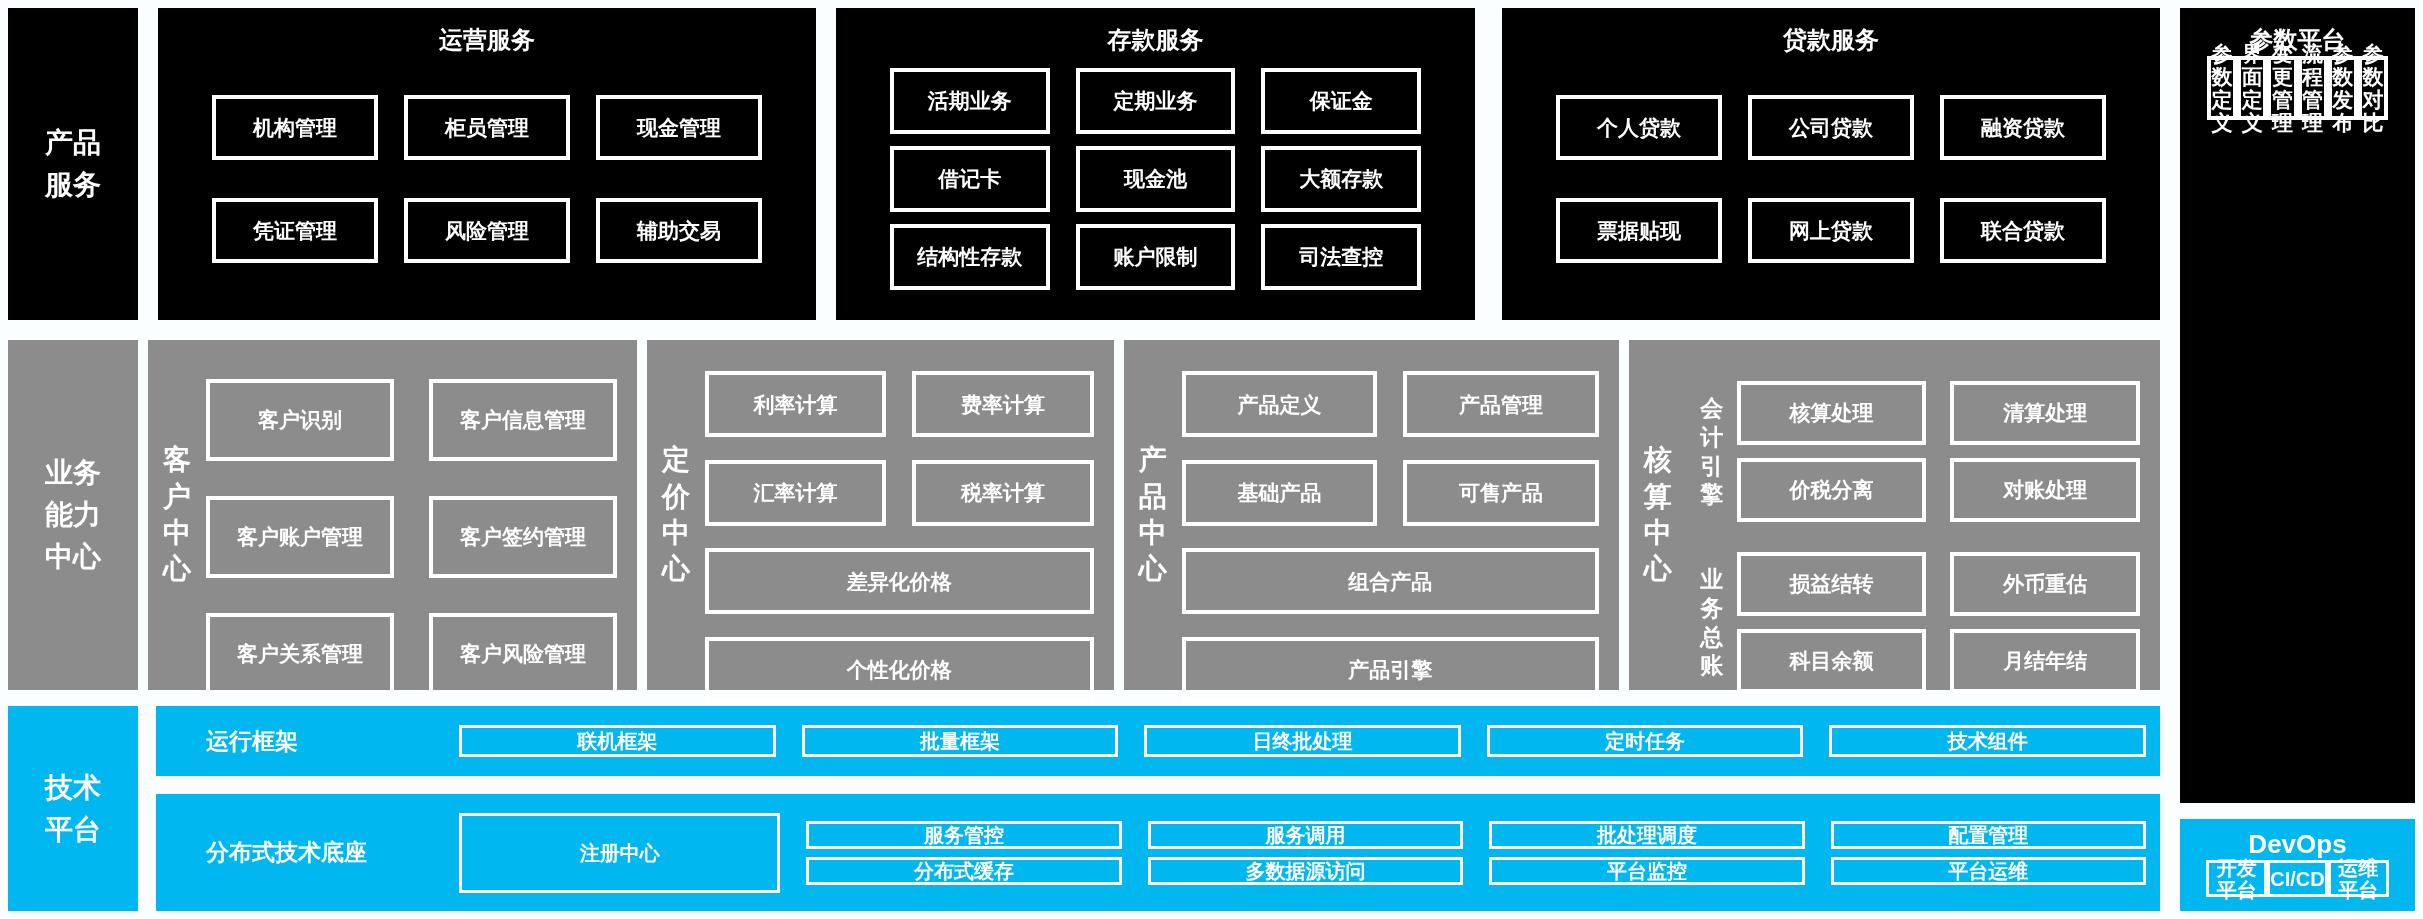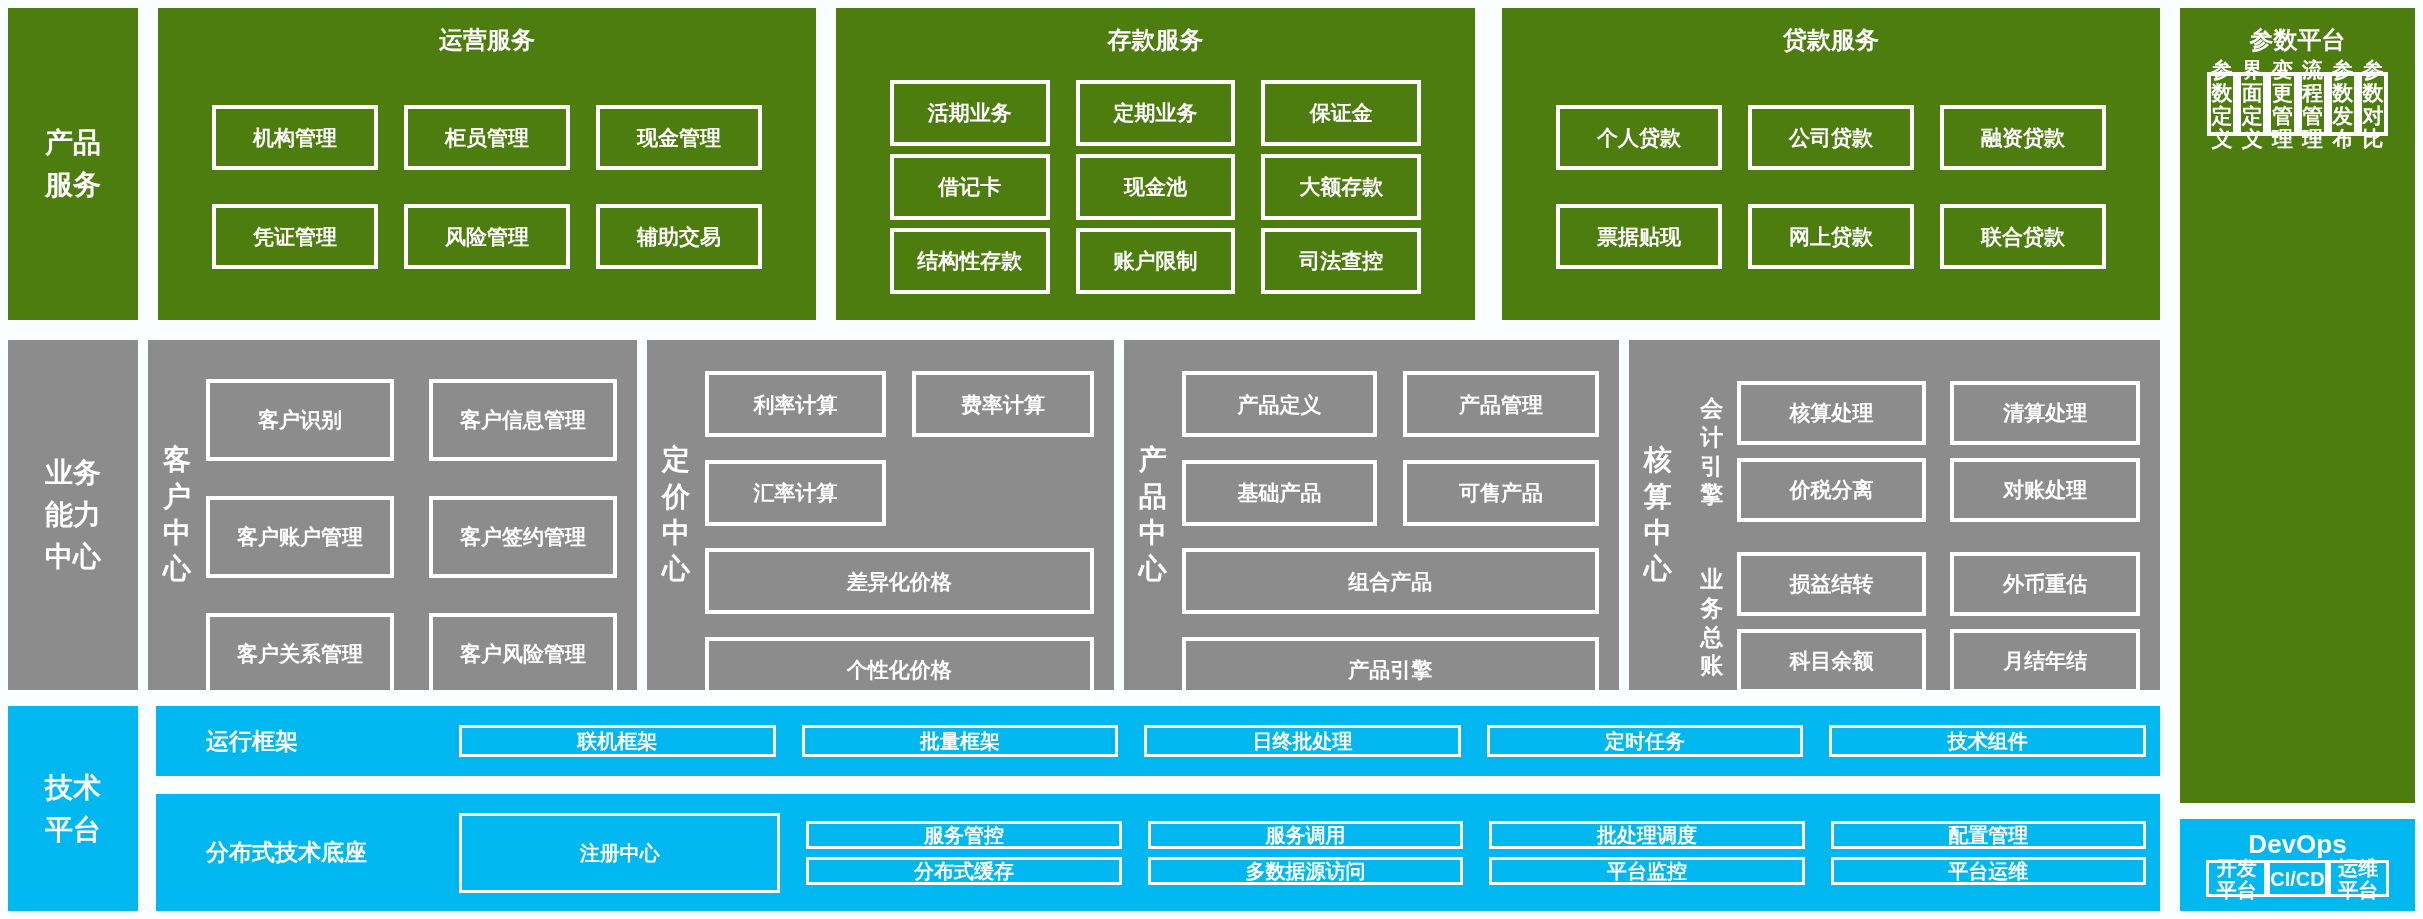--- a/index.html
+++ b/index.html
@@ -3,21 +3,21 @@
 <meta charset="utf-8">
 <style>
   html,body{margin:0;padding:0;}
   body{
     width:2423px;height:919px;
     background:#FAFEFF;
     font-family:"Liberation Sans","DejaVu Sans",sans-serif;
     overflow:hidden;
   }
   .page{box-sizing:border-box;width:2423px;height:919px;padding:8px;display:flex;gap:20px;}
-  .bg-teal{background:#4d7c0f;gap:16px;}
+  .bg-teal{background:#000000;}
   .bg-gray{background:#8C8C8C;}
   .bg-blue{background:#00B7F0;}
 
   .main{flex:1 1 auto;min-width:0;display:flex;flex-direction:column;}
   .row-top{height:312px;margin-bottom:20px;display:flex;gap:20px;}
   .row-mid{height:350px;margin-bottom:16px;display:flex;gap:10px;}
   .row-bot{flex:1;display:flex;gap:18px;}
 
   .side-label{flex:0 0 130px;display:flex;align-items:center;justify-content:center;color:#fff;font-weight:700;font-size:28px;}
   .side-label span{width:2.15em;word-break:break-all;text-align:center;line-height:1.5;}
@@ -151,20 +151,21 @@
       </div>
 
       <div class="center c-price bg-gray">
         <div class="v-name">
           <span>定价中心</span>
         </div>
         <div class="c-body grid2 pp-grid">
           <div class="wbox">利率计算</div>
           <div class="wbox">费率计算</div>
           <div class="wbox">汇率计算</div>
+          <div class="wbox">税率计算</div>
           <div class="wbox span2">差异化价格</div>
           <div class="wbox span2">个性化价格</div>
         </div>
       </div>
 
       <div class="center c-prod bg-gray">
         <div class="v-name">
           <span>产品中心</span>
         </div>
         <div class="c-body grid2 pp-grid">

